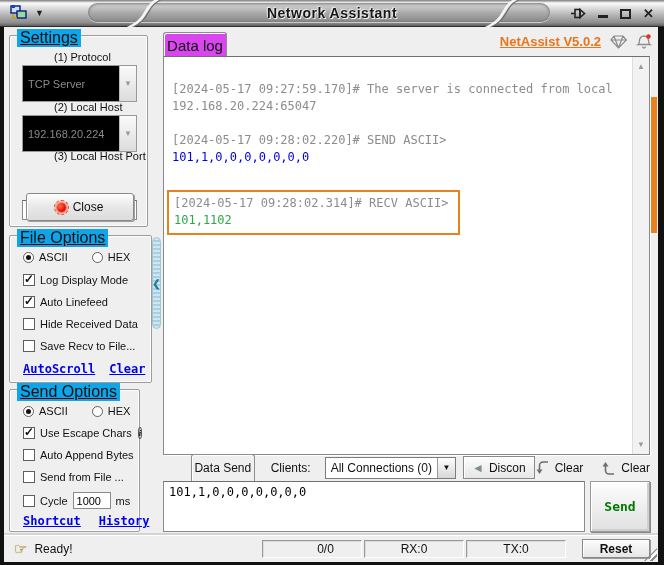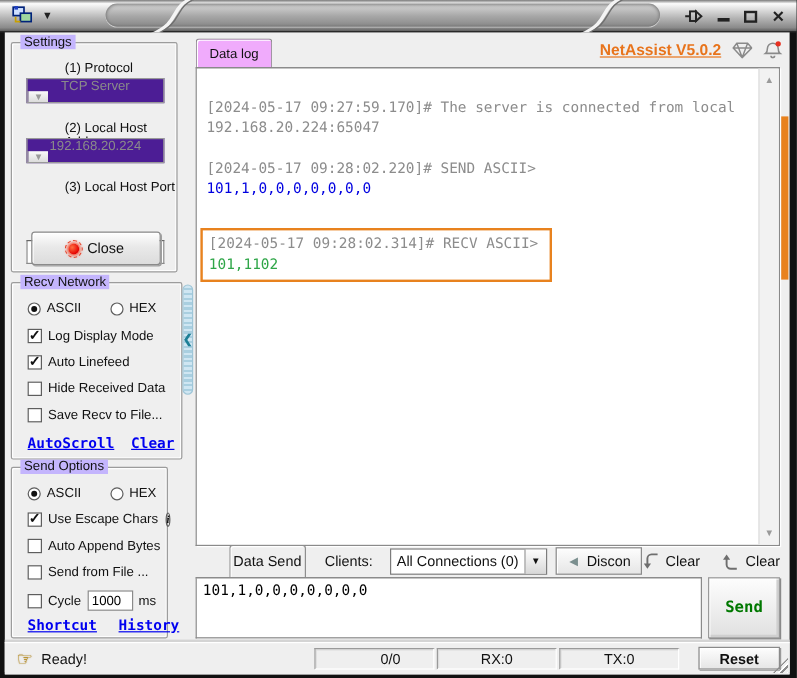--- a/index.html
+++ b/index.html
@@ -22,24 +22,24 @@
   .title-right { position:absolute; right:10px; top:0; height:27px; display:flex; align-items:center; gap:12px; }
   .winbtn { color:#222; font-weight:bold; font-size:13px; line-height:1; cursor:default; }
   .btn-min { width:10px; height:3px; background:#222; margin-top:6px; }
   .btn-max { width:11px; height:10px; border:2px solid #222; }
 
   
   .content { position:absolute; left:4px; top:27px; right:6px; bottom:3px; background:#efefef; font-size:11px; color:#111; }
 
   .group { position:absolute; border:1px solid #9c9c9c; border-radius:2px;
     box-shadow:inset 1px 1px 0 #fdfdfd, inset -1px -1px 0 #fdfdfd; }
-  .group-legend { position:absolute; top:-7px; left:7px; background:#c4b5fd; padding:0 3px; font-size:11px; }
+  .group-legend { position:absolute; top:-7px; left:7px; background:#0ea5e9; padding:0 3px; font-size:16px;text-decoration:underline; }
 
   .field-label { position:absolute; left:13px; font-size:11px;margin-left:31px; }
-  .combo { position:absolute; left:12px; right:10px; height:21px; display:flex; border:1px solid #999; background:#4c1d95; align-items:center;flex-direction:column; }
+  .combo { position:absolute; left:12px; right:10px; height:37px; display:flex; border:1px solid #999; background:#000000; align-items:center; }
   .combo .val { flex:1; padding:0 5px; color:#8a8a8a; font-size:11px; white-space:nowrap; overflow:hidden; }
   .combo .drop { width:17px; align-self:stretch; display:flex; align-items:center; justify-content:center;
     background:linear-gradient(#fafafa,#dcdcdc); border-left:1px solid #bbb; color:#9a9a9a; font-size:8px; }
   .text-input { position:absolute; left:12px; right:10px; height:20px; border:1px solid #8a8a8a; border-top-color:#666;
     background:#fff; font-size:12px; padding:0 4px; font-family:"Liberation Sans",sans-serif; }
 
   .push-btn { display:flex; align-items:center; justify-content:center; gap:7px;
     background:linear-gradient(#fefefe,#e9e9e9 45%,#dcdcdc); border:1px solid #8a8a8a; border-radius:3px;
     box-shadow:inset 1px 1px 0 #fff, 1px 1px 0 #9f9f9f; font-size:12px; cursor:default; }
   .red-dot { width:9px; height:9px; border-radius:50%;
@@ -57,22 +57,22 @@
     display:inline-flex; align-items:center; justify-content:center; margin-left:1px; }
   .link { font-family:"DejaVu Sans Mono",monospace; font-weight:bold; font-size:12px; color:#0000f0; text-decoration:underline; cursor:default; }
 
   
   .splitter { position:absolute; left:148px; top:210px; width:9px; height:92px; border-radius:5px;
     background:repeating-linear-gradient(180deg,#cfe6f2 0 2px,#a9cfe0 2px 4px); border:1px solid #9fc6d8;
     display:flex; align-items:center; justify-content:center; }
   .splitter .chev { color:#1d7f96; font-size:10px; font-weight:bold; }
 
   
-  .tab { position:absolute; background:#f0abfc; border:1px solid #8e8e8e; border-bottom:none; border-radius:3px 3px 0 0;
-    box-shadow:inset 1px 1px 0 #fff; display:flex; align-items:center; justify-content:center; font-size:11px; }
+  .tab { position:absolute; background:#d946ef; border:1px solid #8e8e8e; border-bottom:none; border-radius:3px 3px 0 0;
+    box-shadow:inset 1px 1px 0 #fff; display:flex; align-items:center; justify-content:center; font-size:15px; }
   .version-row { position:absolute; right:6px; top:7px; display:flex; align-items:center; gap:9px; }
   .version-link { font-size:13px; font-weight:bold; color:#e8741c; text-decoration:underline; cursor:default; }
   .log-box { position:absolute; left:159px; top:29px; right:8px; bottom:107px; background:#fff;
     border:1px solid #8a8a8a; border-top-color:#6f6f6f; box-shadow:1px 1px 0 #fff; overflow:hidden; }
   .log-content { position:absolute; left:8px; top:24px; right:24px; font-family:"DejaVu Sans Mono",monospace; font-size:12px; line-height:17px; }
   .log-gray { color:#8c8c8c; } .log-blue { color:#0000e0; } .log-green { color:#2fa648; }
   .recv-box { display:inline-block; border:2px solid #e8821e; padding:3px 9px 4px 5px; margin-top:7px; margin-left:-5px; }
   .vscroll { position:absolute; right:0; top:0; bottom:0; width:17px; background:#f2f2f2; border-left:1px solid #ddd; }
   .vscroll .arr { position:absolute; left:0; width:100%; text-align:center; color:#9a9a9a; font-size:8px; }
   .scroll-marker { position:absolute; right:1px; top:70px; width:6px; height:136px; background:#e8821e; }
@@ -132,20 +132,21 @@
     </svg>
     <div class="title-left">
       <svg width="17" height="15" viewBox="0 0 17 15">
         <rect x="1" y="1" width="9" height="7" fill="#cfe0ff" stroke="#00227a" stroke-width="1.4"></rect>
         <rect x="7" y="6" width="9" height="7" fill="#9fd89f" stroke="#00227a" stroke-width="1.4"></rect>
         <rect x="2" y="0" width="3" height="3" fill="#2040c0"></rect>
         <path d="M3 9 v4 h4" fill="none" stroke="#c8a000" stroke-width="1.4"></path>
       </svg>
       <span class="title-caret">▼</span>
     </div>
+    <div class="title-text">Network Assistant</div>
     <div class="title-right">
       <svg width="16" height="13" viewBox="0 0 16 13">
         <path d="M1 6.5 h4" stroke="#222" stroke-width="1.6"></path>
         <rect x="5" y="2.5" width="5" height="8" fill="none" stroke="#222" stroke-width="1.6"></rect>
         <path d="M10 2.5 L14.5 6.5 L10 10.5 Z" fill="none" stroke="#222" stroke-width="1.6"></path>
       </svg>
       <div class="btn-min"></div>
       <div class="btn-max"></div>
       <div class="winbtn">✕</div>
     </div>
@@ -167,21 +168,21 @@
       </div>
       <div class="field-label" style="top:114px">(3) Local Host Port</div>
       <input class="text-input" style="top: 128px; margin-top: 36px;" value="50000">
       <div class="push-btn" style="position:absolute; left:16px; right:13px; top:157px; height:28px;">
         <span class="red-dot"></span>
         <span>Close</span>
       </div>
     </div>
 
     <div class="group" style="left:5px; top:208px; width:143px; height:148px;">
-      <div class="group-legend">Recv Network</div>
+      <div class="group-legend">File Options</div>
       <div class="opt-row" style="top:15px">
         <span class="radio checked"></span>
         <span class="opt-label">ASCII</span>
         <span class="gap"></span>
         <span class="radio"></span>
         <span class="opt-label">HEX</span>
       </div>
       <div class="opt-row" style="top:38px">
         <span class="cb checked"></span>
         <span class="opt-label">Log Display Mode</span>

